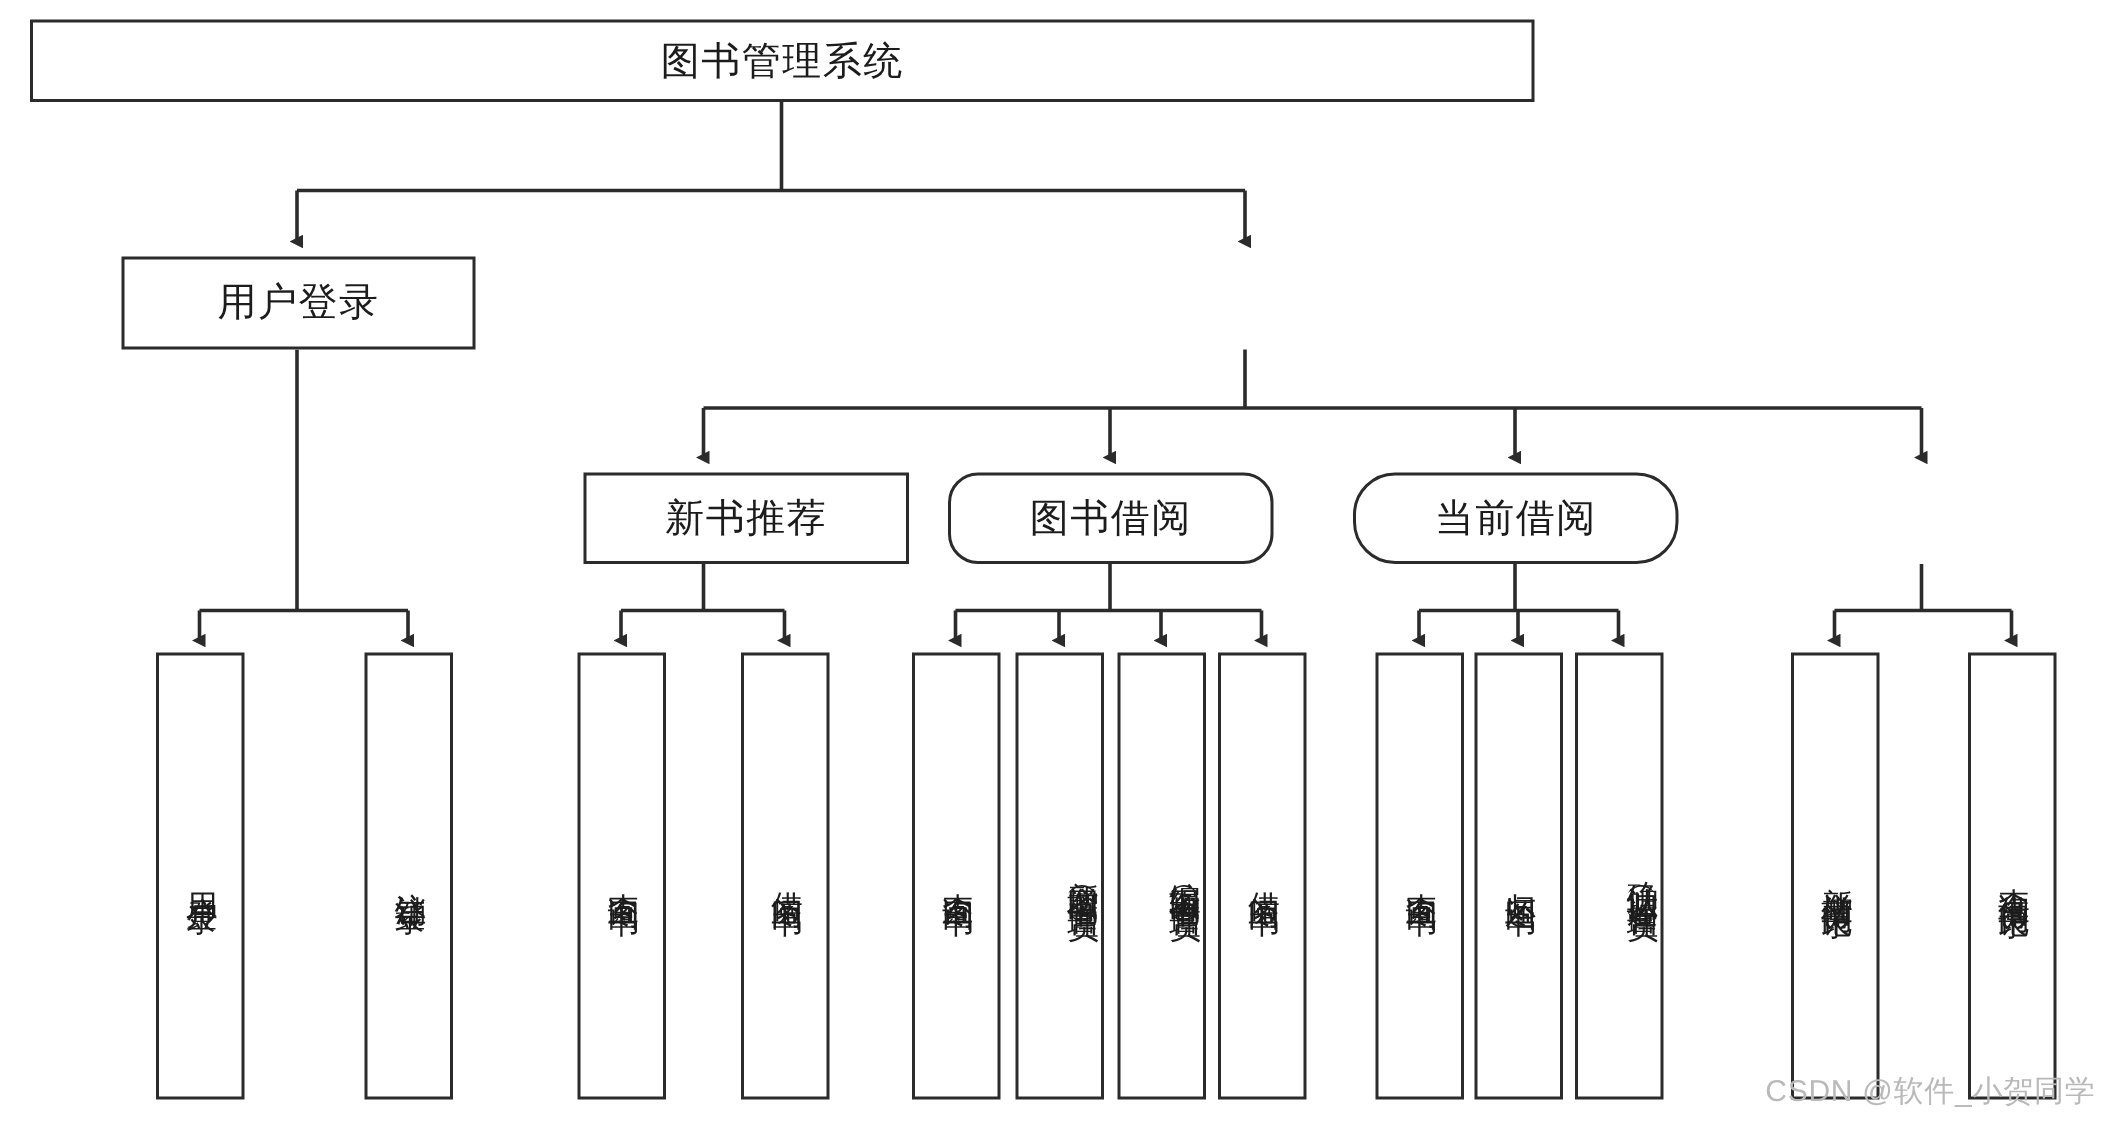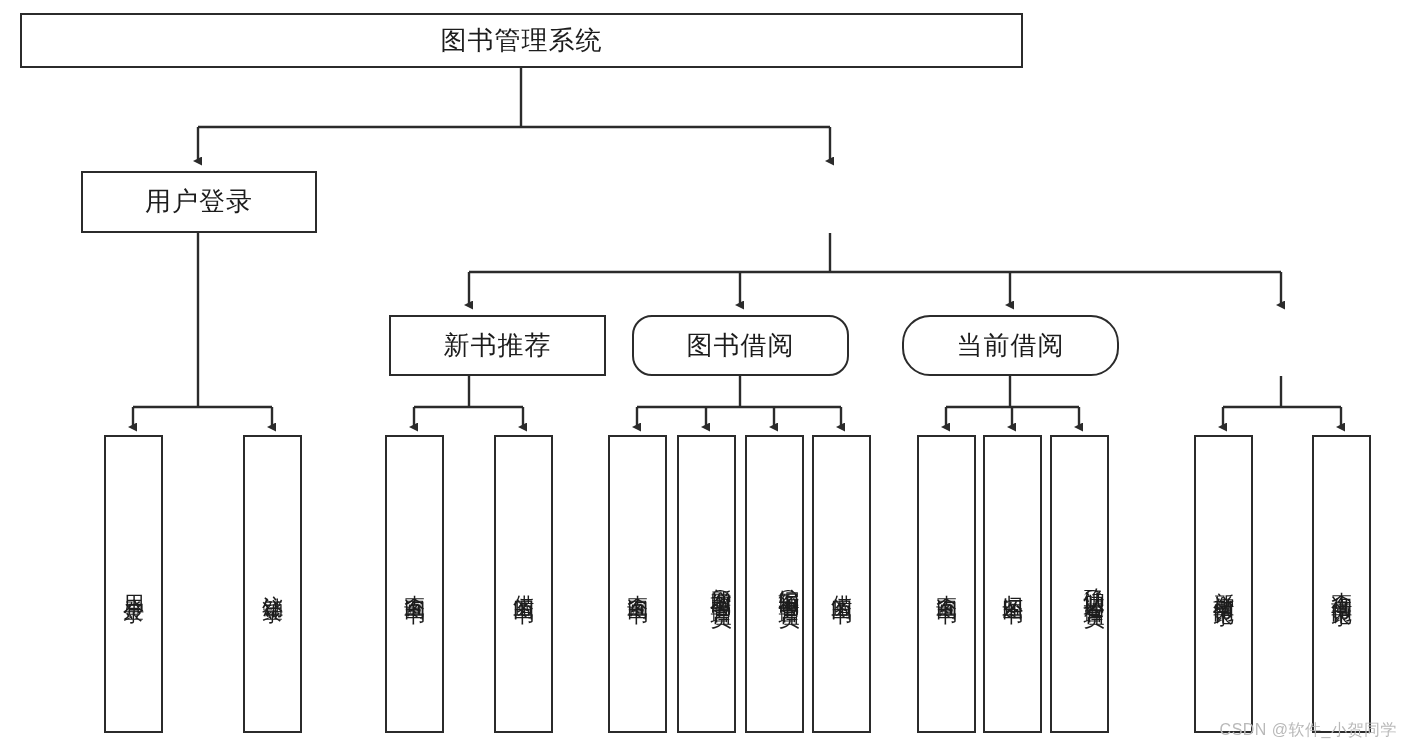--- a/index.html
+++ b/index.html
@@ -46,21 +46,21 @@
     align-items:flex-start;
     justify-content:center;
   }
   .node.vert.tall{
     align-items:center;
   }
   .watermark{
     position:absolute;
     right:8px;
     bottom:6px;
-    font-size:16px;
+    font-size:20px;
     color:#b9b9b9;
     letter-spacing:0.5px;
     white-space:nowrap;
     user-select:none;
   }
 </style>
 </head>
 <body>
 
 <div id="canvas">

